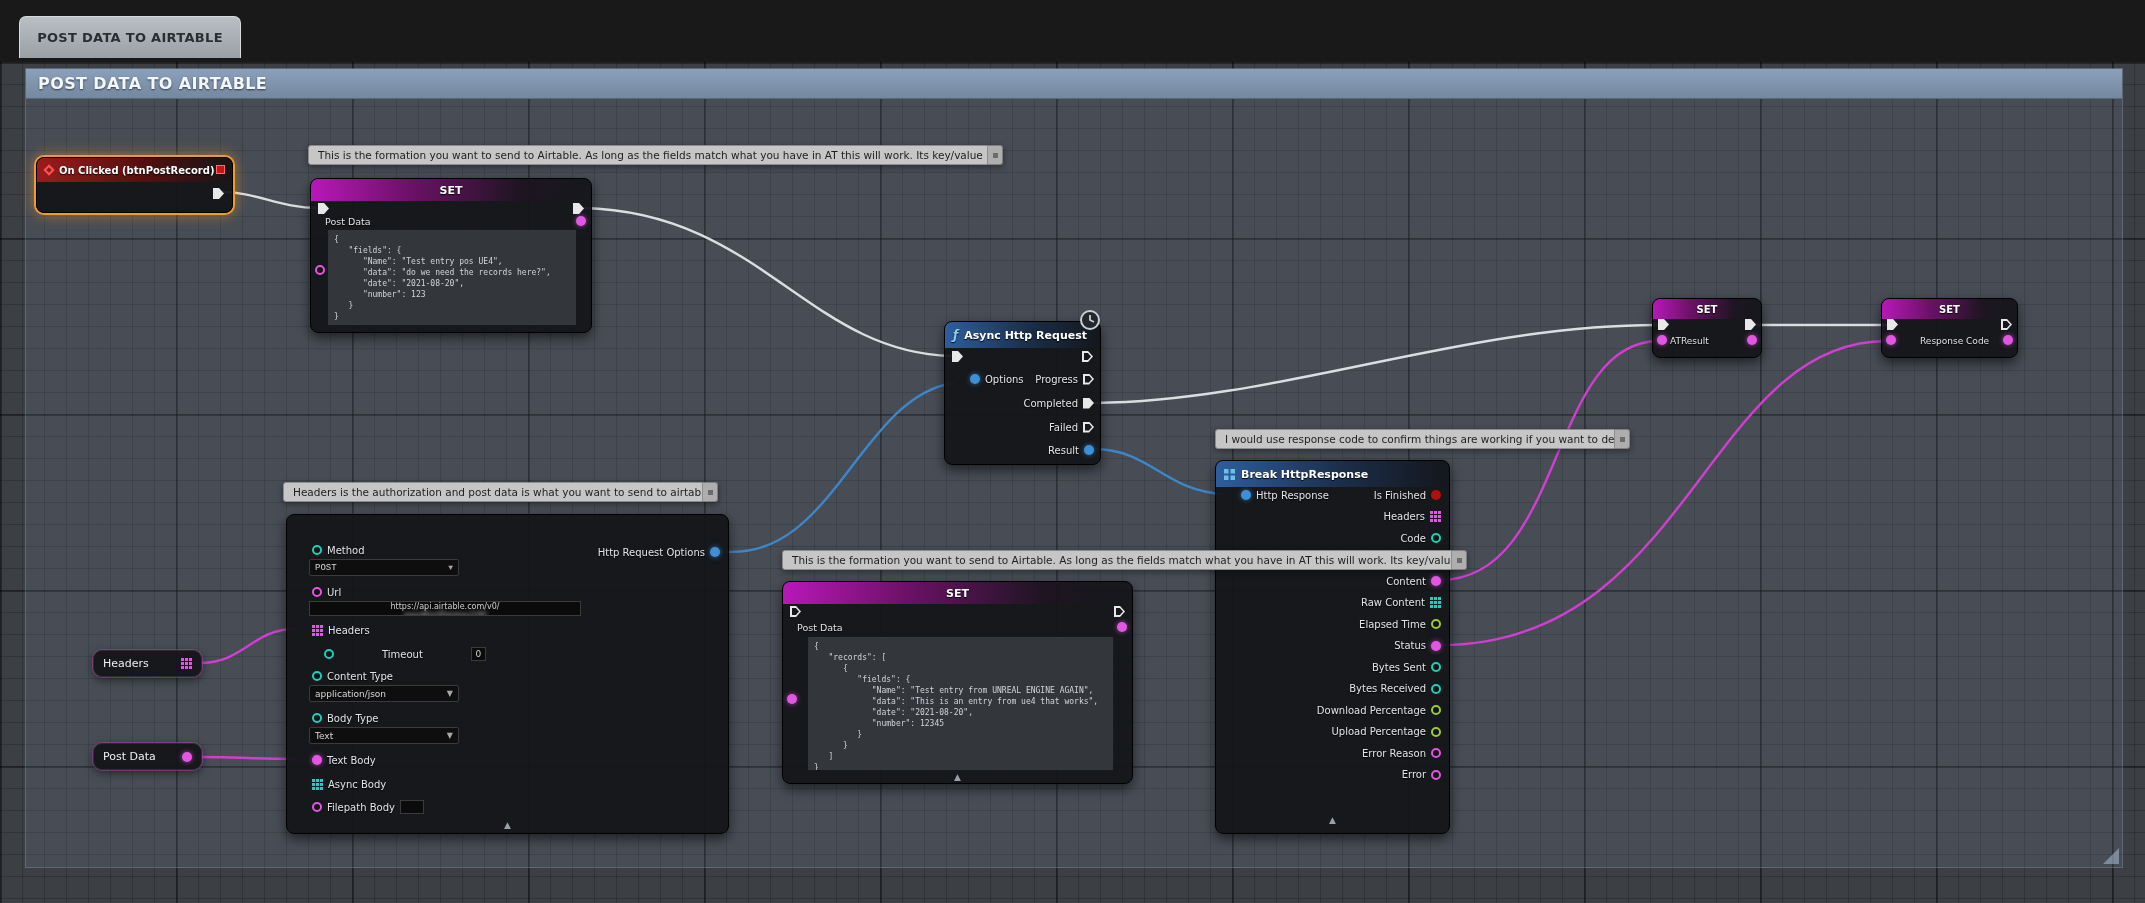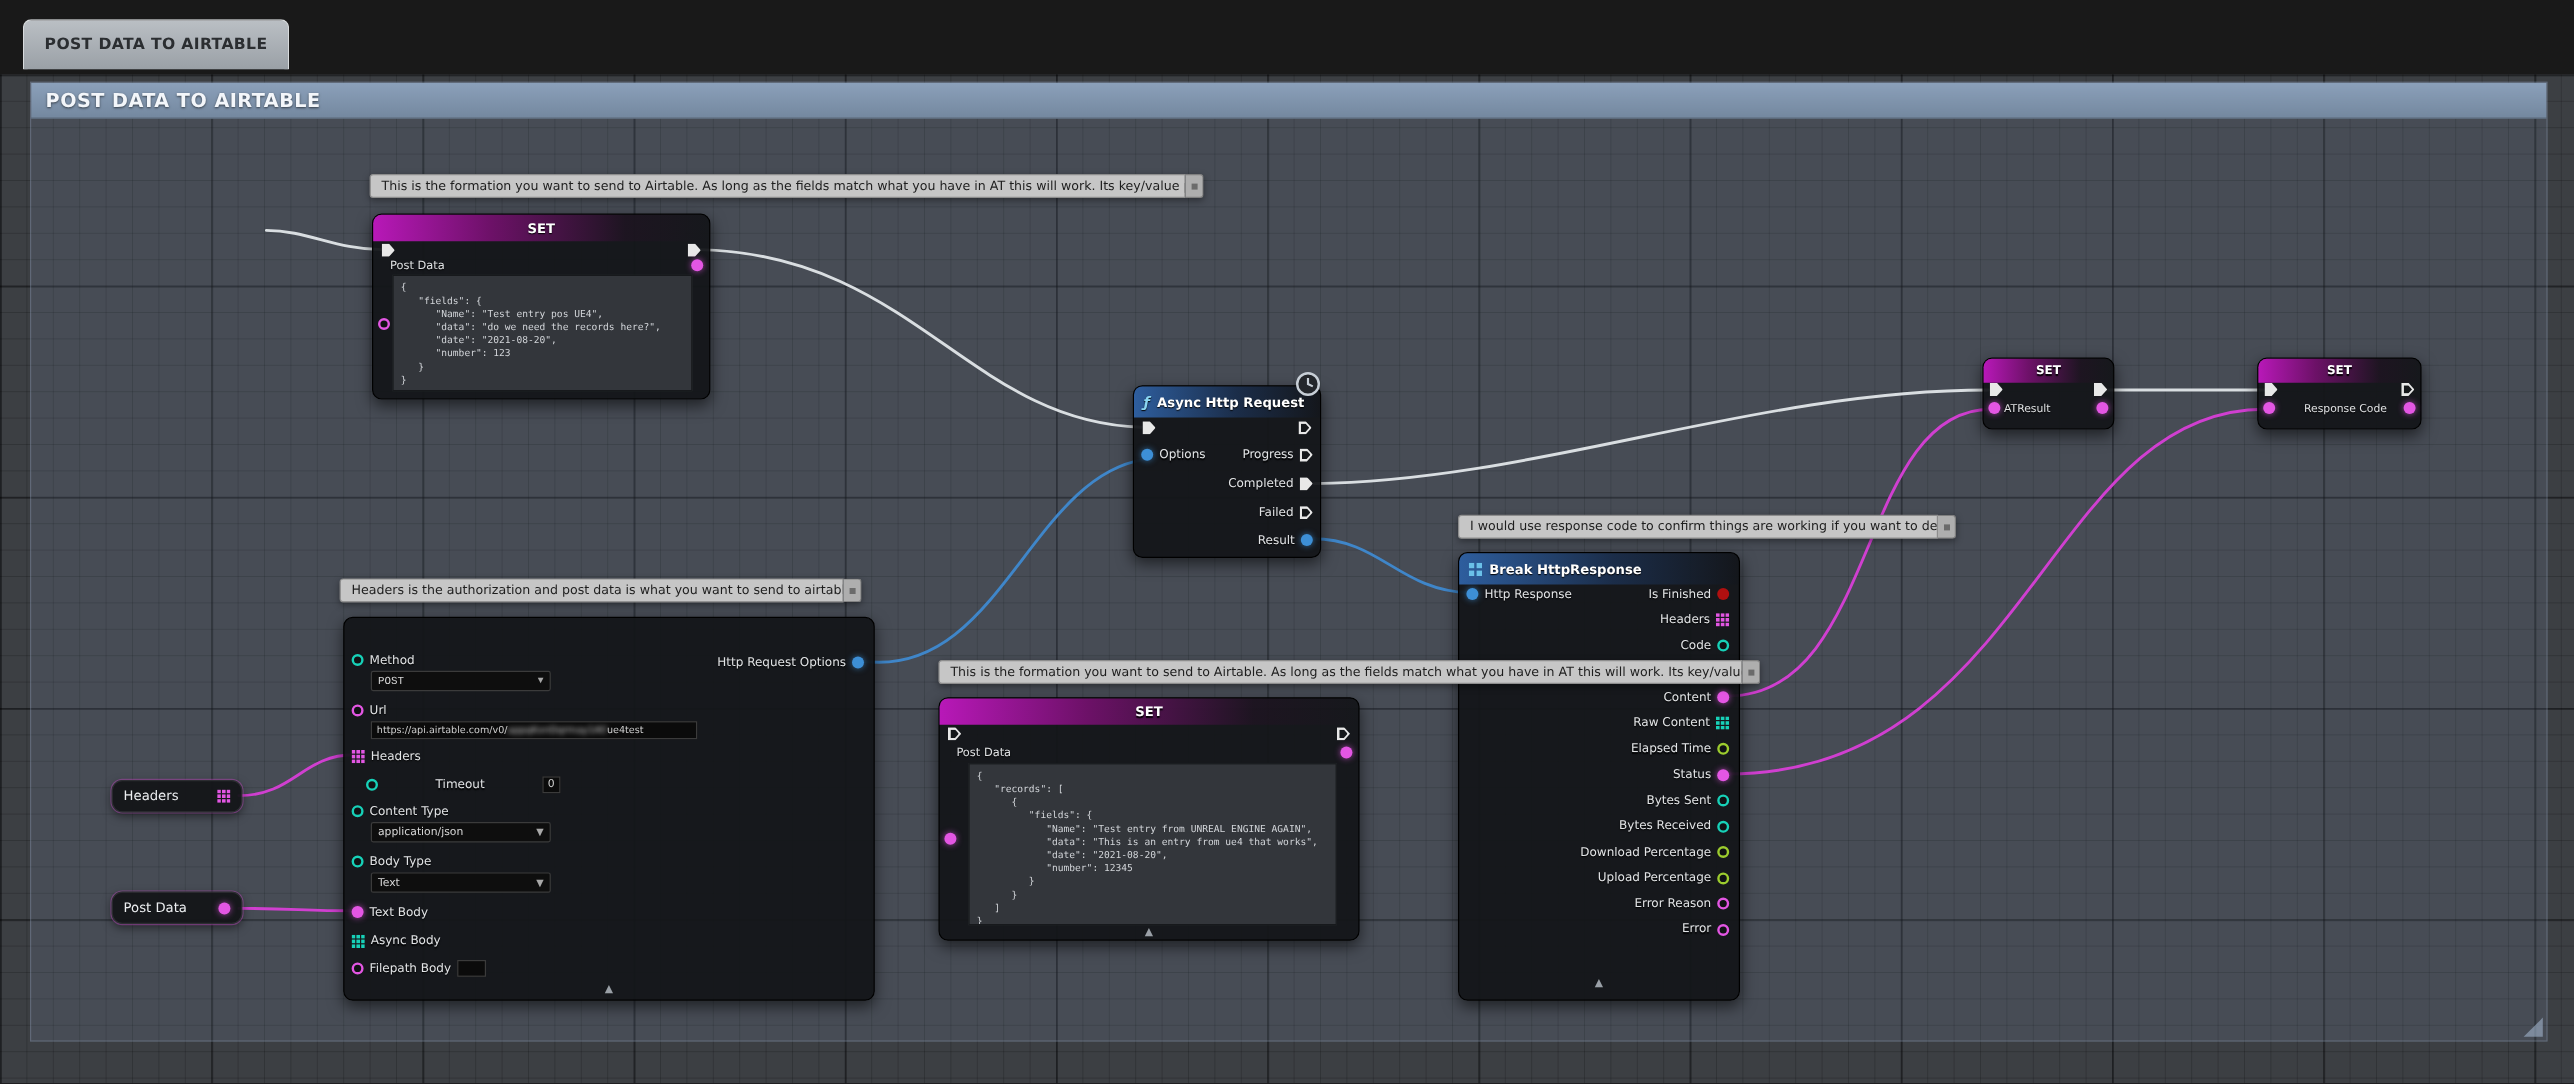--- a/index.html
+++ b/index.html
@@ -67,21 +67,21 @@
     border-radius:7px 7px 0 0; display:flex; align-items:center; gap:6px;
     padding:0 8px; font-size:11px; font-weight:bold; color:#fff;
     text-shadow:0 1px 1px #000; white-space:nowrap;
   }
   .hdr-set   { background:linear-gradient(90deg,#b818b8 0%,#6d1168 35%,rgba(40,16,40,.4) 75%,rgba(20,20,24,0) 100%); justify-content:center; }
   .hdr-event { background:linear-gradient(90deg,#9b1c1c 0%,#531010 55%,rgba(30,9,9,.25) 100%); }
   .hdr-func  { background:linear-gradient(90deg,#2e5e9e 0%,#1b2d49 55%,rgba(14,18,26,.25) 100%); }
   .selected  { box-shadow:0 0 0 2px #ef9a2d, 0 0 14px 2px rgba(239,154,45,.55); }
 
   .prow { position:absolute; height:18px; display:flex; align-items:center; gap:5px;
-          font-size:10px; color:#e2e4e6; white-space:nowrap; }
+          font-size:10px; color:#e2e4e6; white-space:nowrap;margin-left:19px; }
   .prow.r { flex-direction:row-reverse; }
   .plabel { text-shadow:0 1px 1px #000; }
 
   
   .pexec { width:11px; height:11px; position:relative; background:#e8e8e8; flex:none;
            clip-path:polygon(0 0,55% 0,100% 50%,55% 100%,0 100%); }
   .pexec.hollow::after { content:""; position:absolute; left:2px; top:2px; right:2px; bottom:2px;
            background:#15171a; clip-path:polygon(0 0,55% 0,100% 50%,55% 100%,0 100%); }
   .pdot { width:10px; height:10px; border-radius:50%; flex:none; }
   .pdot.f-magenta { background:#e356e3; box-shadow:0 0 5px rgba(227,86,227,.7); }
@@ -95,21 +95,21 @@
   .icon-delegate { position:absolute; right:7px; top:7px; width:9px; height:9px;
                    background:#c01818; border:1px solid #ff6a6a; }
   .icon-fn { color:#8ad6f2; font-weight:bold; font-style:italic; font-size:12px; flex:none; }
 
   
   .dd { background:#0e0e0e; border:1px solid #3b3b3b; border-radius:2px; color:#d8d8d8;
         font-size:9px; height:17px; display:flex; align-items:center; justify-content:space-between;
         padding:0 5px; gap:6px; }
   .dd .caret { color:#a8a8a8; font-size:8px; }
   .ti { background:#0b0b0b; border:1px solid #3b3b3b; color:#cfcfcf; font-size:8px; height:15px;
-        display:flex; align-items:center; padding:0 4px; overflow:hidden; white-space:nowrap; }
+        display:flex; align-items:center; padding:0 4px; overflow:hidden; white-space:nowrap;flex-direction:column; }
   .blurred { filter:blur(2px); }
   .mini-box { min-width:15px; height:14px; background:#0b0b0b; border:1px solid #3b3b3b;
         font-size:9px; color:#cfcfcf; display:flex; align-items:center; justify-content:center; padding:0 2px; }
   .code {
     position:absolute; background:#33363b; border:1px solid #17191c; color:#d2d5d9;
     font-family:"DejaVu Sans Mono","Liberation Mono",monospace; font-size:8px; line-height:11px;
     padding:4px 6px; white-space:pre; overflow:hidden;
   }
   .collapse { position:absolute; left:50%; transform:translateX(-50%); color:#9aa0a7; font-size:9px; }
 
@@ -158,20 +158,28 @@
     <path class="wire blue" d="M719,551 C832,566 858,398 953,383"></path>
     <path class="wire exec" d="M1095,403 C1280,401 1462,325 1657,325"></path>
     <path class="wire exec" d="M1754,325 C1800,325 1846,325 1888,325"></path>
     <path class="wire blue" d="M1094,449 C1150,449 1166,492 1224,494"></path>
     <path class="wire magenta" d="M1440,580 C1565,580 1548,341 1659,341"></path>
     <path class="wire magenta" d="M1440,645 C1690,645 1706,341 1887,341"></path>
     <path class="wire magenta" d="M199,663 C245,663 252,629 295,629"></path>
     <path class="wire magenta" d="M199,757 C245,757 252,759 295,759"></path>
   </svg>
 
+  <div class="node selected" style="left:36px;top:157px;width:197px;height:56px;">
+    <div class="node-header hdr-event" style="font-size:10px;">
+      <span class="icon-diamond"></span>
+      <span>On Clicked (btnPostRecord)</span>
+    </div>
+    <span class="icon-delegate"></span>
+    <span class="pexec" style="position:absolute;right:8px;top:30px;"></span>
+  </div>
 
   <div class="node" style="left:310px;top:178px;width:282px;height:155px;">
     <div class="node-header hdr-set" style="height:22px;">
       <span>SET</span>
     </div>
     <span class="pexec" style="position:absolute;left:7px;top:24px;"></span>
     <span class="pexec" style="position:absolute;right:7px;top:24px;"></span>
     <span class="pdot f-magenta" style="position:absolute;right:5px;top:37px;"></span>
     <div class="plabel" style="position:absolute;left:14px;top:37px;font-size:9.5px;">Post Data</div>
     <span class="pdot h-magenta" style="position:absolute;left:4px;top:86px;"></span>

